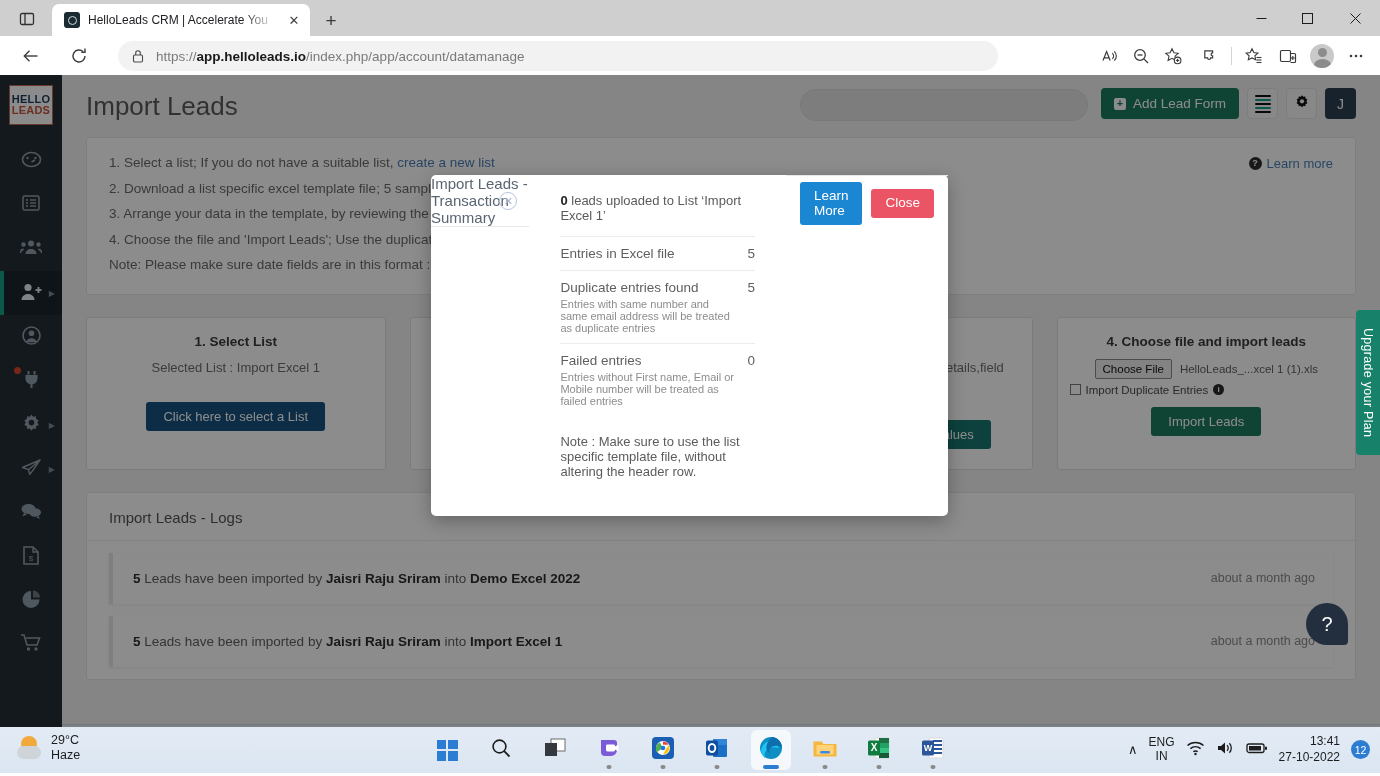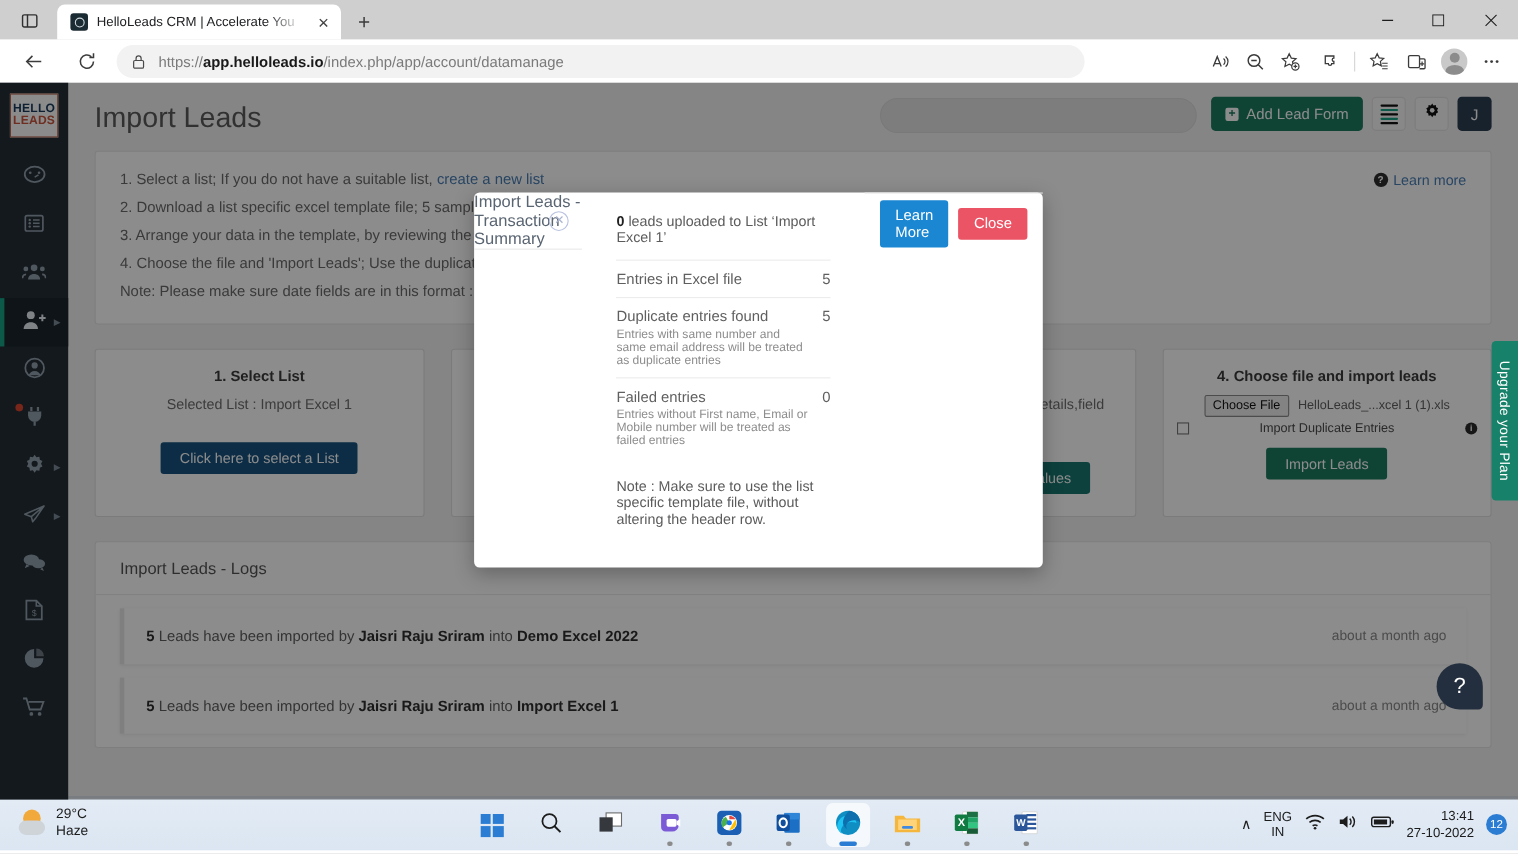--- a/index.html
+++ b/index.html
@@ -61,21 +61,21 @@
   .browser-toolbar {
     position: absolute; top: 36px; left: 0; width: 1380px; height: 39px;
     background: #ffffff; display: flex; align-items: center;
   }
   .nav-icon-btn {
     width: 34px; height: 30px; margin-left: 14px;
     display: flex; align-items: center; justify-content: center; border-radius: 4px;
     color: #3c3c3c;
   }
   .addressbar {
-    position: absolute; left: 106px; top: 41px; width: 880px; height: 30px;
+    position: absolute; left: 118px; top: 41px; width: 880px; height: 30px;
     background: #f2f2f2; border-radius: 16px; display: flex; align-items: center;
     padding: 0 14px; gap: 10px;
   }
   .addr-lock { flex: 0 0 14px; display: flex; align-items: center; color: #4a4a4a; }
   .addr-text { font-size: 13.5px; color: #7a7a7a; white-space: nowrap; }
   .addr-text b { color: #1a1a1a; font-weight: 700; }
   .toolbar-right {
     position: absolute; right: 8px; top: 41px; height: 30px;
     display: flex; align-items: center; gap: 2px;
   }
@@ -226,21 +226,21 @@
   .btn-green { background: #1d7a5f; }
   .btn-gap { display: flex; gap: 6px; justify-content: center; }
 
   .filerow { display: flex; align-items: center; justify-content: center; gap: 8px; }
   .choose-file {
     border: 1px solid #8a8a8a; background: #efefef; border-radius: 2px;
     font-size: 11.5px; color: #111; padding: 2px 7px; line-height: 1.25;
   }
   .file-name { font-size: 11.5px; color: #5f5f5f; }
   .dupe-row {
-    display: flex; align-items: center; justify-content: space-between; gap: 5px; margin-top: 5px;
+    display: flex; align-items: center; justify-content: flex-start; gap: 5px; margin-top: 5px;
   }
   .dupe-box { width: 11px; height: 11px; border: 1px solid #777; background: #fff; }
   .dupe-label { font-size: 11.5px; color: #4b4b4b; }
   .info-dot {
     width: 11px; height: 11px; background: #2b2b2b; color: #fff; border-radius: 50%;
     font-size: 8px; font-weight: 700; display: flex; align-items: center;
     justify-content: center; line-height: 1;
   }
 
   .logs-card { margin-top: 22px; }

